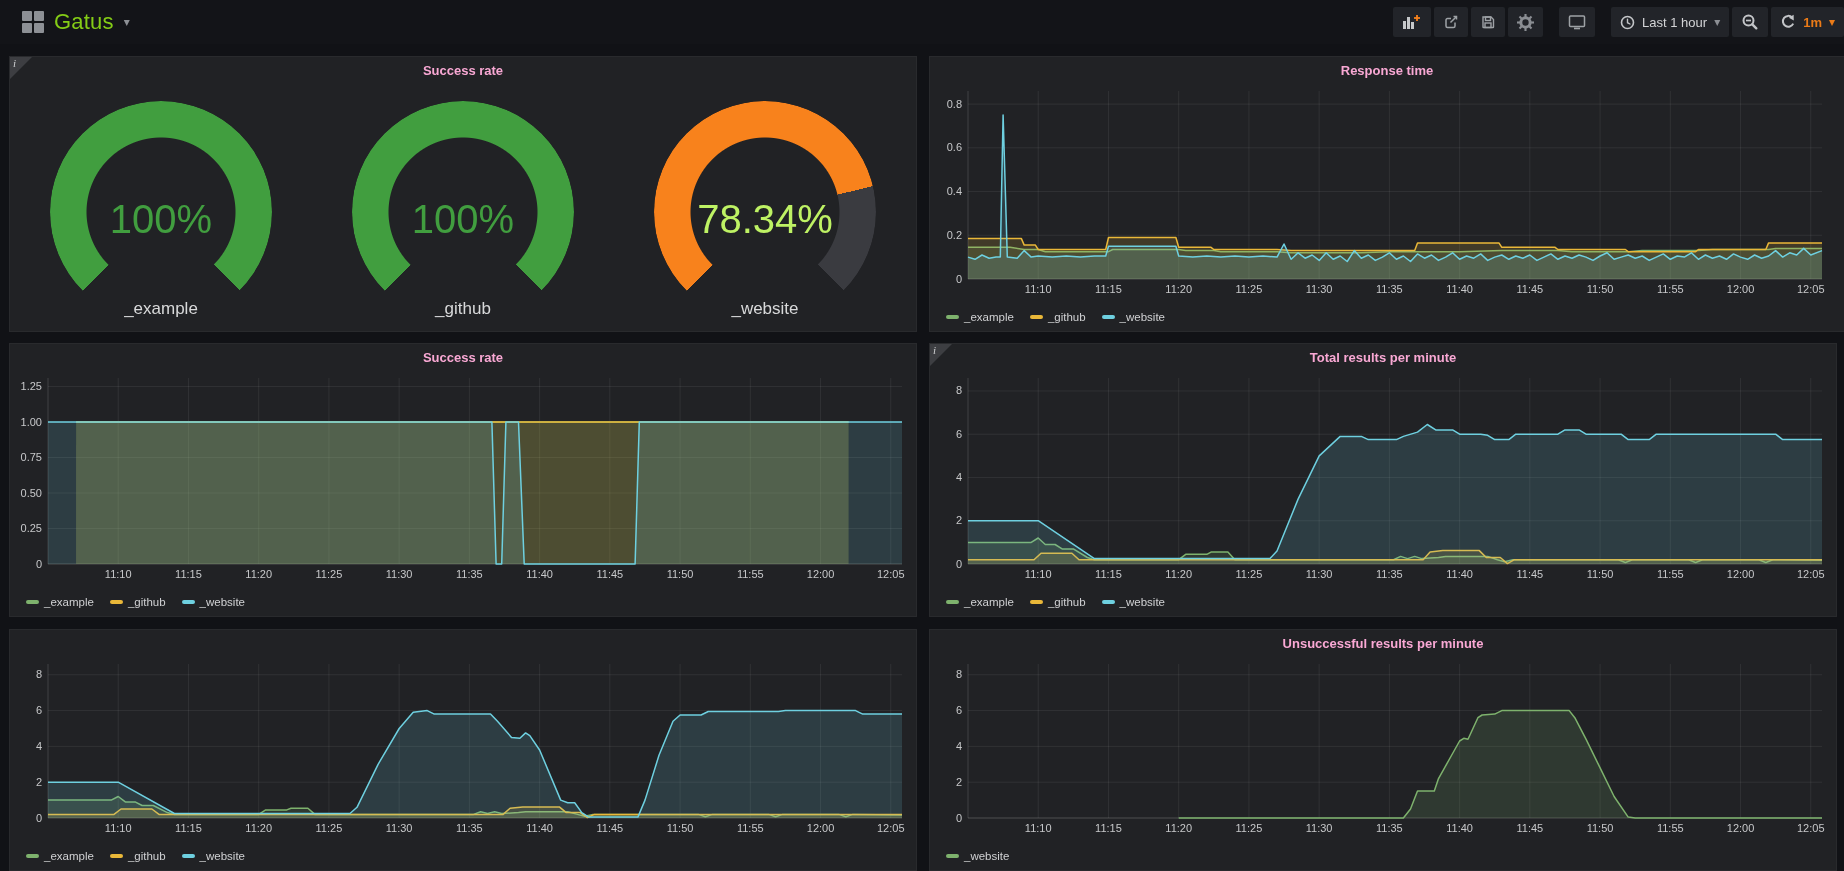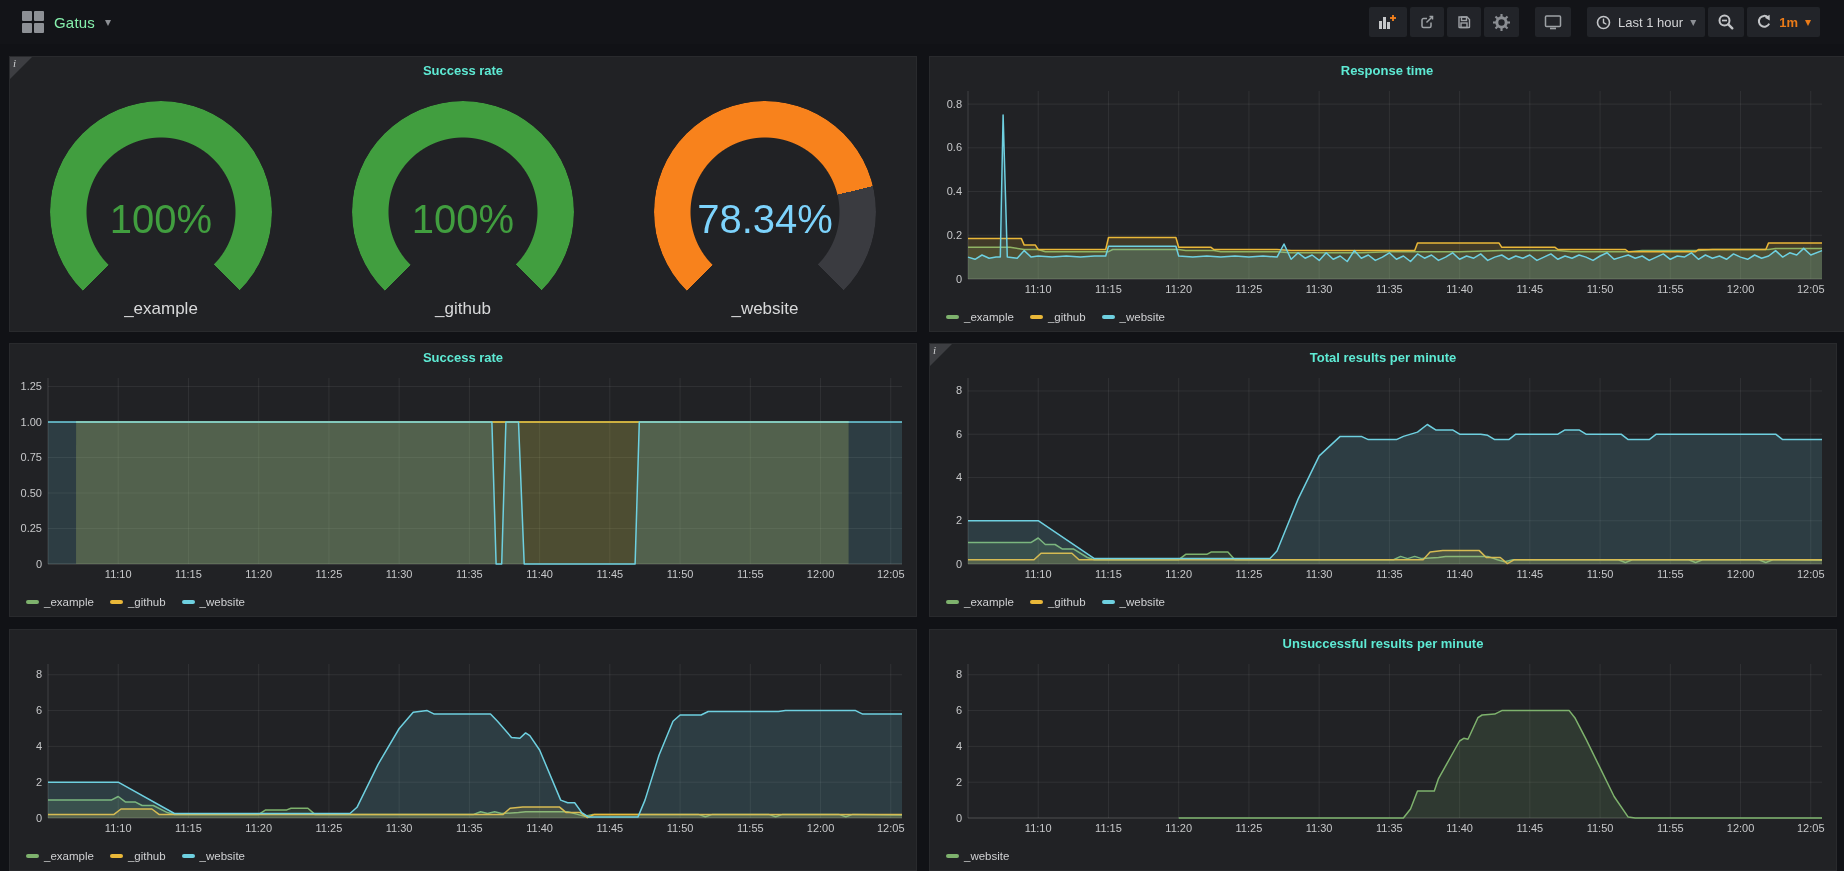--- a/index.html
+++ b/index.html
@@ -4,32 +4,32 @@
 <style>
   * { margin:0; padding:0; box-sizing:border-box; }
   html,body { width:1844px; height:871px; overflow:hidden; background:#111216;
               font-family:"Liberation Sans", sans-serif; }
   
   .navbar { position:absolute; left:0; top:0; width:1844px; height:44px; background:#131418;
             display:flex; align-items:center; }
   .nav-left { display:flex; align-items:center; gap:10px; margin-left:22px; }
   .grid-icon { width:22px; height:22px; display:grid; grid-template-columns:10px 10px; grid-template-rows:10px 10px; gap:2px; }
   .grid-icon span { background:#8d9095; border-radius:1px; }
-  .dash-title { color:#86efac; font-size:15px; font-weight:400; letter-spacing:.2px; }
+  .dash-title { color:#84cc16; font-size:22px; font-weight:400; letter-spacing:.2px; }
   .caret { color:#8d9095; font-size:12px; }
   .caret.orange { color:#eb7b18; }
-  .nav-right { margin-left:auto; margin-right:24px; display:flex; align-items:center; gap:3px; }
+  .nav-right { margin-left:auto; margin-right:0; display:flex; align-items:center; gap:3px; }
   .nav-btn { height:30px; background:#222429; border-radius:2px; display:flex; align-items:center;
              gap:7px; padding:0 9px; cursor:pointer; color:#d3d4d6; font-size:13px; }
   .nav-btn svg { display:block; }
   .grp-gap { width:10px; }
   .refresh-label { color:#eb7b18; font-size:13px; font-weight:700; }
   
   .panel { position:absolute; background:#212225; border:1px solid rgba(255,255,255,0.04); }
-  .panel-title { position:absolute; top:6px; left:0; right:0; text-align:center; color:#5eead4;
+  .panel-title { position:absolute; top:6px; left:0; right:0; text-align:center; color:#f9a8d4;
                  font-size:13px; font-weight:600; cursor:pointer; }
   .info-corner { position:absolute; left:0; top:0; width:0; height:0;
                  border-top:22px solid #3d3e42; border-right:22px solid transparent; }
   .info-corner span { position:absolute; top:-22px; left:3px; color:#cfd0d2; font-size:11px;
                       font-style:italic; font-family:"Liberation Serif", serif; }
   .plot-wrap { position:absolute; left:6px; right:6px; top:26px; bottom:34px; }
   .legend { position:absolute; left:16px; bottom:8px; display:flex; gap:16px; align-items:center; }
   .legend-item { display:flex; align-items:center; gap:5px; cursor:pointer; }
   .legend-item .sw { width:13px; height:4px; border-radius:2px; display:inline-block; }
   .legend-item .lbl { color:#d0d1d3; font-size:11.5px; }
@@ -144,21 +144,21 @@
       <div class="gauge-value" style="color: rgb(65, 158, 63);">100%</div>
       <div class="gauge-label">_example</div>
     </div>
     <div class="gauge">
       <div class="arc" style="background: conic-gradient(from 225deg, rgb(65, 158, 63) 0deg, rgb(65, 158, 63) 270deg, rgb(58, 59, 64) 270deg, rgb(58, 59, 64) 270deg, transparent 270deg, transparent 360deg);"></div>
       <div class="gauge-value" style="color: rgb(65, 158, 63);">100%</div>
       <div class="gauge-label">_github</div>
     </div>
     <div class="gauge">
       <div class="arc" style="background: conic-gradient(from 225deg, rgb(248, 130, 28) 0deg, rgb(248, 130, 28) 211.518deg, rgb(58, 59, 64) 211.518deg, rgb(58, 59, 64) 270deg, transparent 270deg, transparent 360deg);"></div>
-      <div class="gauge-value" style="color: #7dd3fc;">78.34%</div>
+      <div class="gauge-value" style="color: #bef264;">78.34%</div>
       <div class="gauge-label">_website</div>
     </div>
   </div>
 </div>
 
 <div class="panel" style="left:929px;top:56px;width:916px;height:276px;">
   <div class="panel-title">Response time</div>
   <div class="plot-wrap"><svg width="894" height="214">
         <line x1="32" y1="196" x2="886" y2="196" stroke="rgba(255,255,255,0.07)"></line>
         <text x="26" y="199.5" fill="#c7c8ca" font-size="11" text-anchor="end">0</text>

